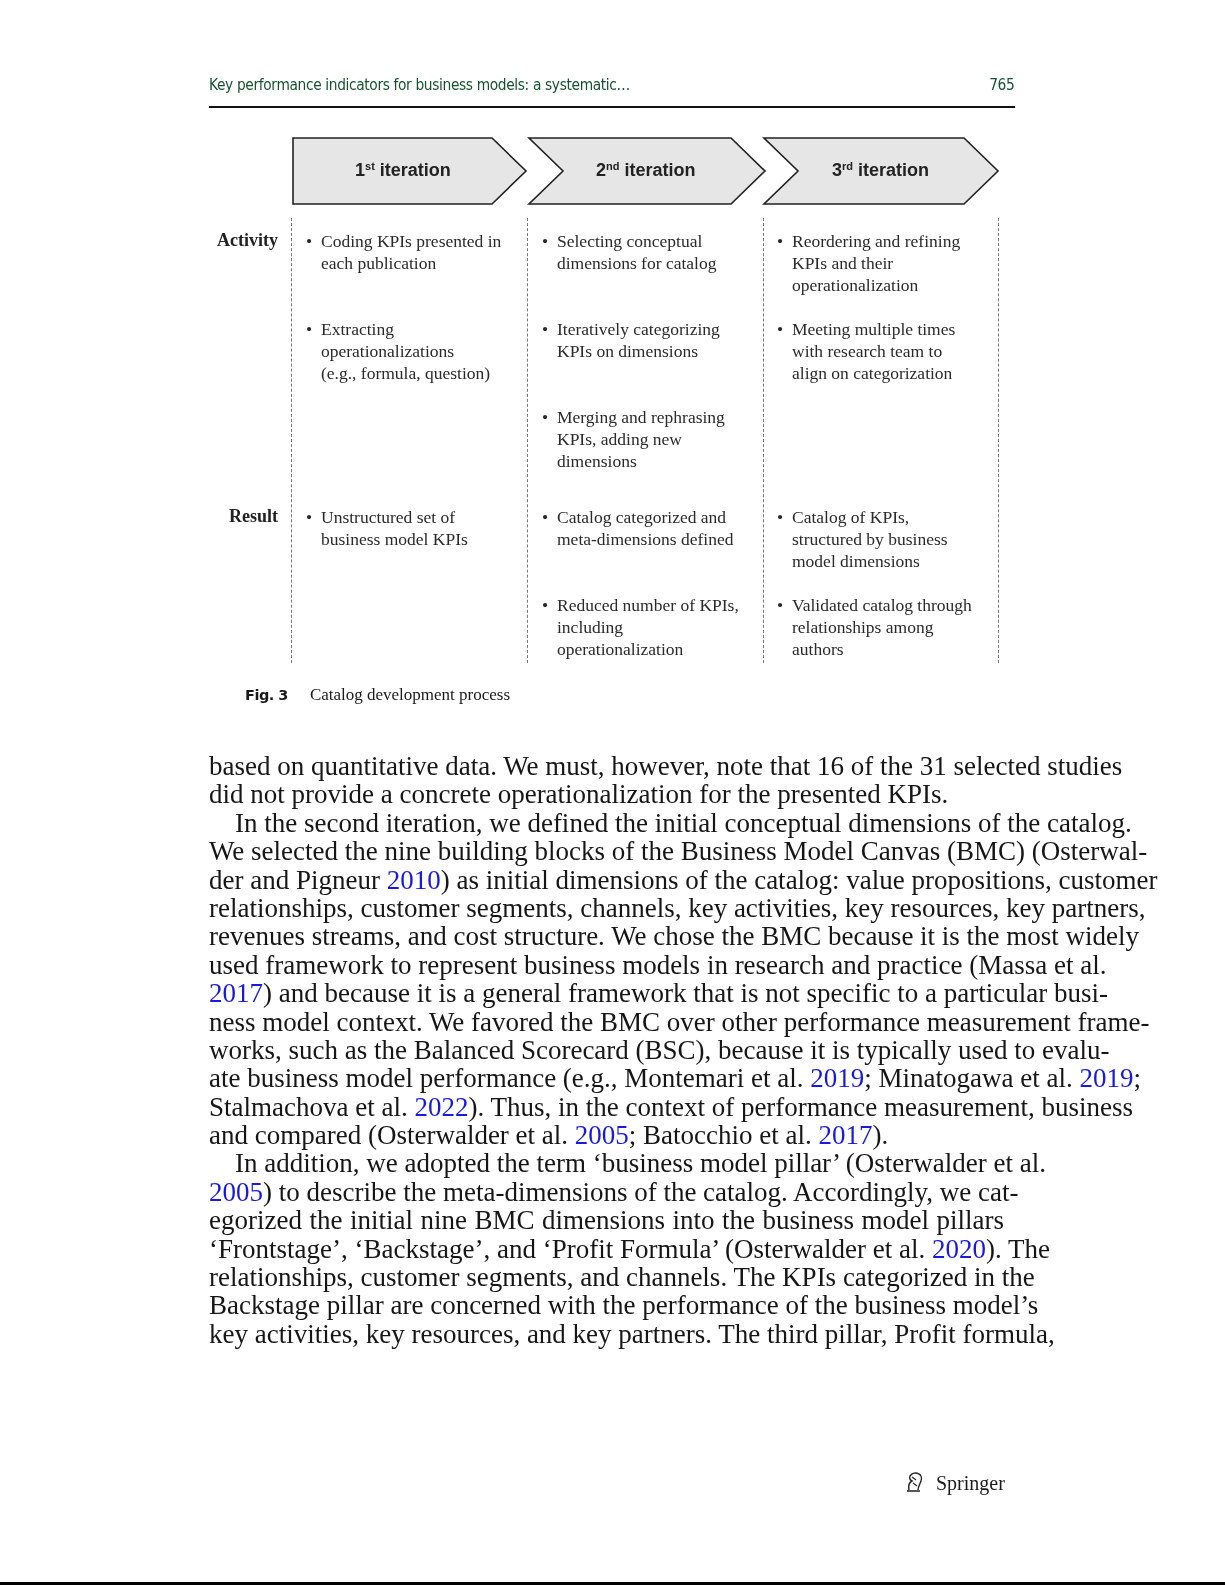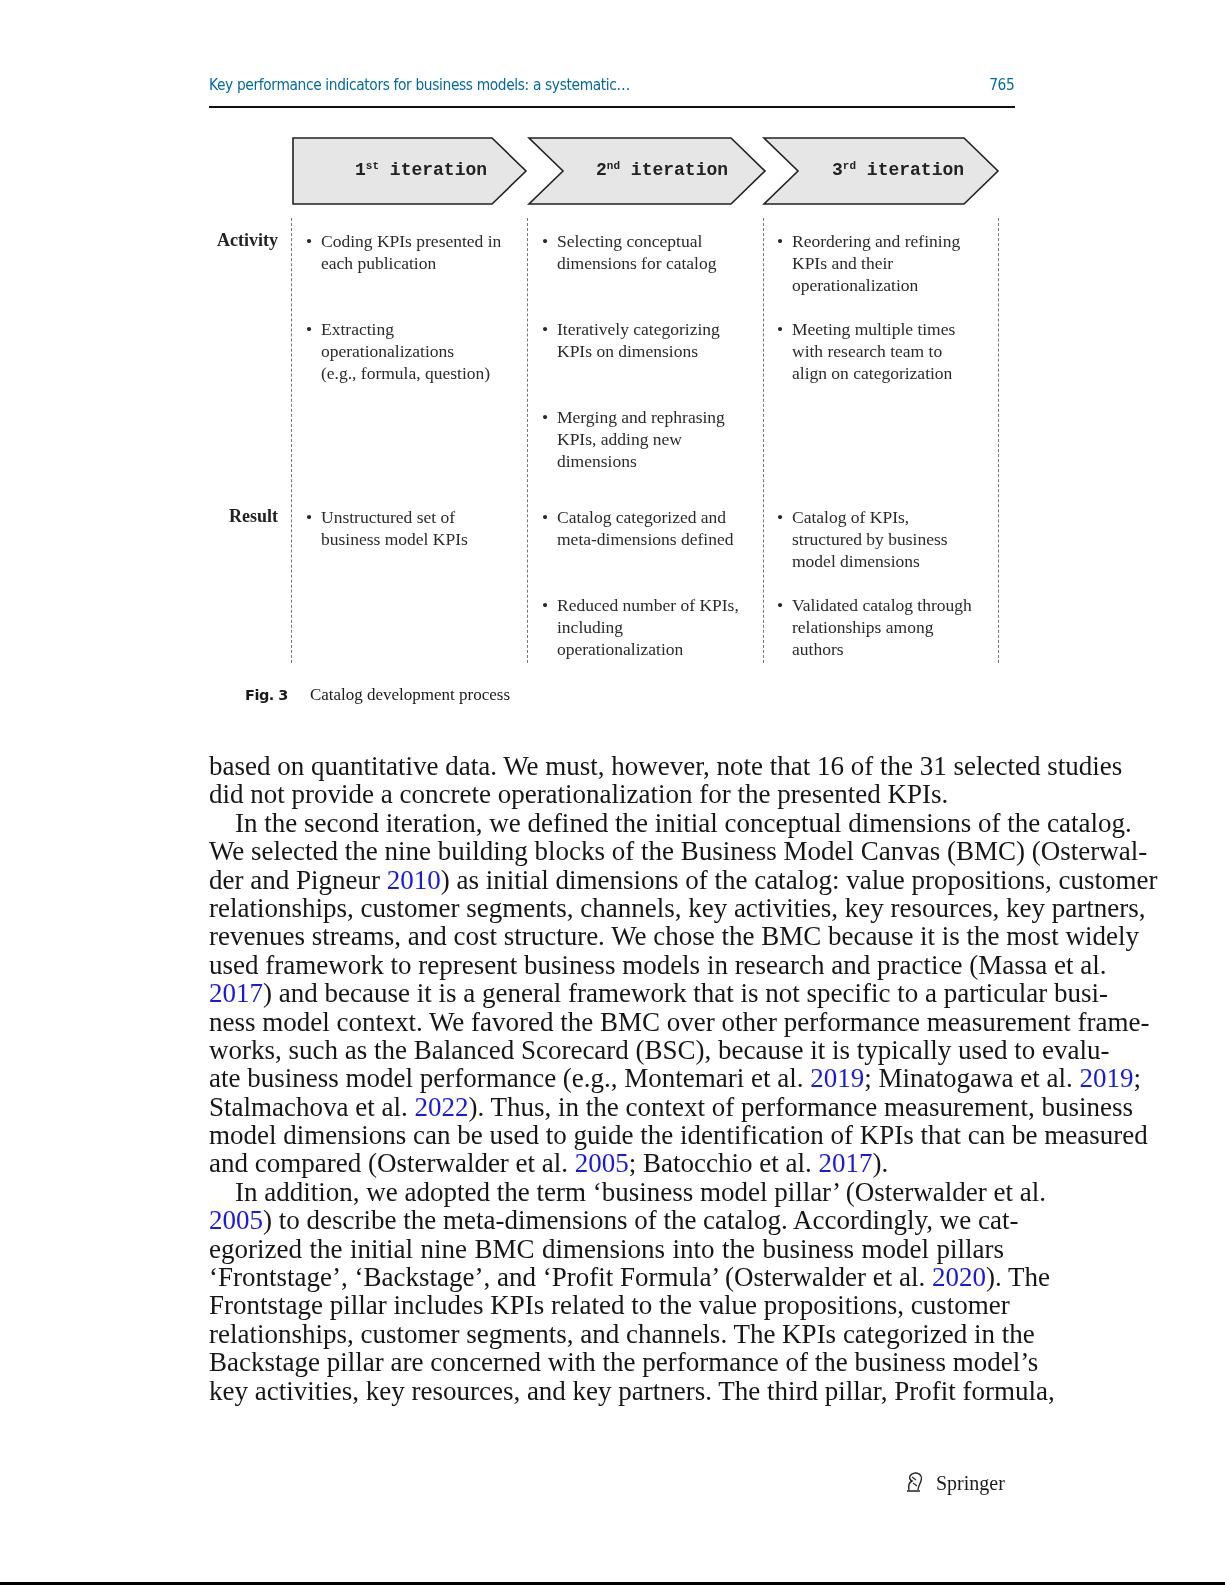--- a/index.html
+++ b/index.html
@@ -1,28 +1,28 @@
 <!DOCTYPE html>
 <html><head>
 <meta charset="utf-8">
 <style>
   html, body { margin:0; padding:0; background:#ffffff; }
   body { width:1225px; height:1585px; position:relative; overflow:hidden; color:#1a1a1a; }
   .page { position:absolute; left:0; top:0; width:1225px; height:1585px; }
 
   .running-head { position:absolute; left:209px; top:76px; width:805px; height:24px;
-    font-family:"DejaVu Sans", sans-serif; font-size:15px; letter-spacing:-0.4px; color:#0369a1; }
+    font-family:"DejaVu Sans", sans-serif; font-size:15px; letter-spacing:-0.4px; color:#14532d; }
   .running-head .title { position:absolute; left:0; top:0; white-space:nowrap; transform:scaleX(0.92); transform-origin:left; }
   .running-head .pageno { position:absolute; right:0; top:0; transform:scaleX(0.92); transform-origin:right; }
   .head-rule { position:absolute; left:209px; top:106px; width:806px; height:2px; background:#111; }
 
   
   .figure { position:absolute; left:0; top:0; width:1225px; height:720px; }
   .chev-svg { position:absolute; left:0; top:0; }
-  .chev-label { position:absolute; top:160px; font-family:Liberation Mono, monospace; font-weight:bold;
+  .chev-label { position:absolute; top:160px; font-family:Liberation Sans, sans-serif; font-weight:bold;
     font-size:18px; color:#222; white-space:nowrap; }
   .chev-label sup { font-size:11px; vertical-align:6px; line-height:0; }
 
   .row-label { position:absolute; font-family:"Liberation Serif", serif; font-weight:bold; font-size:18px;
     color:#222; text-align:right; width:75px; }
   .dash-col { position:absolute; top:218px; width:0; height:445px; border-left:1.3px dashed #777; }
 
   .bullet { position:absolute; font-family:"Liberation Serif", serif; font-size:17.5px; line-height:22px;
     color:#2a2a2a; }
   .bullet .dot { position:absolute; left:-15px; top:0; }
@@ -170,27 +170,25 @@
       <span class="line"><span>We selected the nine building blocks of the Business Model Canvas (BMC) (Osterwal-</span></span>
       <span class="line"><span>der and Pigneur </span><span class="cite">2010</span><span>) as initial dimensions of the catalog: value propositions, customer</span></span>
       <span class="line"><span>relationships, customer segments, channels, key activities, key resources, key partners,</span></span>
       <span class="line"><span>revenues streams, and cost structure. We chose the BMC because it is the most widely</span></span>
       <span class="line"><span>used framework to represent business models in research and practice (Massa et al.</span></span>
       <span class="line"><span class="cite">2017</span><span>) and because it is a general framework that is not specific to a particular busi-</span></span>
       <span class="line"><span>ness model context. We favored the BMC over other performance measurement frame-</span></span>
       <span class="line"><span>works, such as the Balanced Scorecard (BSC), because it is typically used to evalu-</span></span>
       <span class="line"><span>ate business model performance (e.g., Montemari et al. </span><span class="cite">2019</span><span>; Minatogawa et al. </span><span class="cite">2019</span><span>;</span></span>
       <span class="line"><span>Stalmachova et al. </span><span class="cite">2022</span><span>). Thus, in the context of performance measurement, business</span></span>
-      <span class="line"><span>model dimensions can be used to guide the identification of KPIs that can be measured</span></span>
       <span class="line last"><span>and compared (Osterwalder et al. </span><span class="cite">2005</span><span>; Batocchio et al. </span><span class="cite">2017</span><span>).</span></span>
       <span class="line indent"><span>In addition, we adopted the term ‘business model pillar’ (Osterwalder et al.</span></span>
       <span class="line"><span class="cite">2005</span><span>) to describe the meta-dimensions of the catalog. Accordingly, we cat-</span></span>
       <span class="line"><span>egorized the initial nine BMC dimensions into the business model pillars</span></span>
       <span class="line"><span>‘Frontstage’, ‘Backstage’, and ‘Profit Formula’ (Osterwalder et al. </span><span class="cite">2020</span><span>). The</span></span>
-      <span class="line"><span>Frontstage pillar includes KPIs related to the value propositions, customer</span></span>
       <span class="line"><span>relationships, customer segments, and channels. The KPIs categorized in the</span></span>
       <span class="line"><span>Backstage pillar are concerned with the performance of the business model’s</span></span>
       <span class="line"><span>key activities, key resources, and key partners. The third pillar, Profit formula,</span></span>
     </div>
 
   <div class="springer">
     <svg width="22" height="24" viewBox="0 0 22 24">
       <path d="M4 21 L17 21 M6 20 C5 15 7 12 9 11 C7 10 6 8 7 6 C9 3 13 2 16 4 C18 5 19 8 18 11 C17 14 15 17 15 20" fill="none" stroke="#222" stroke-width="1.4"></path>
       <path d="M9 7 L13 10 M10 13 L14 16" fill="none" stroke="#222" stroke-width="1.1"></path>
     </svg>

